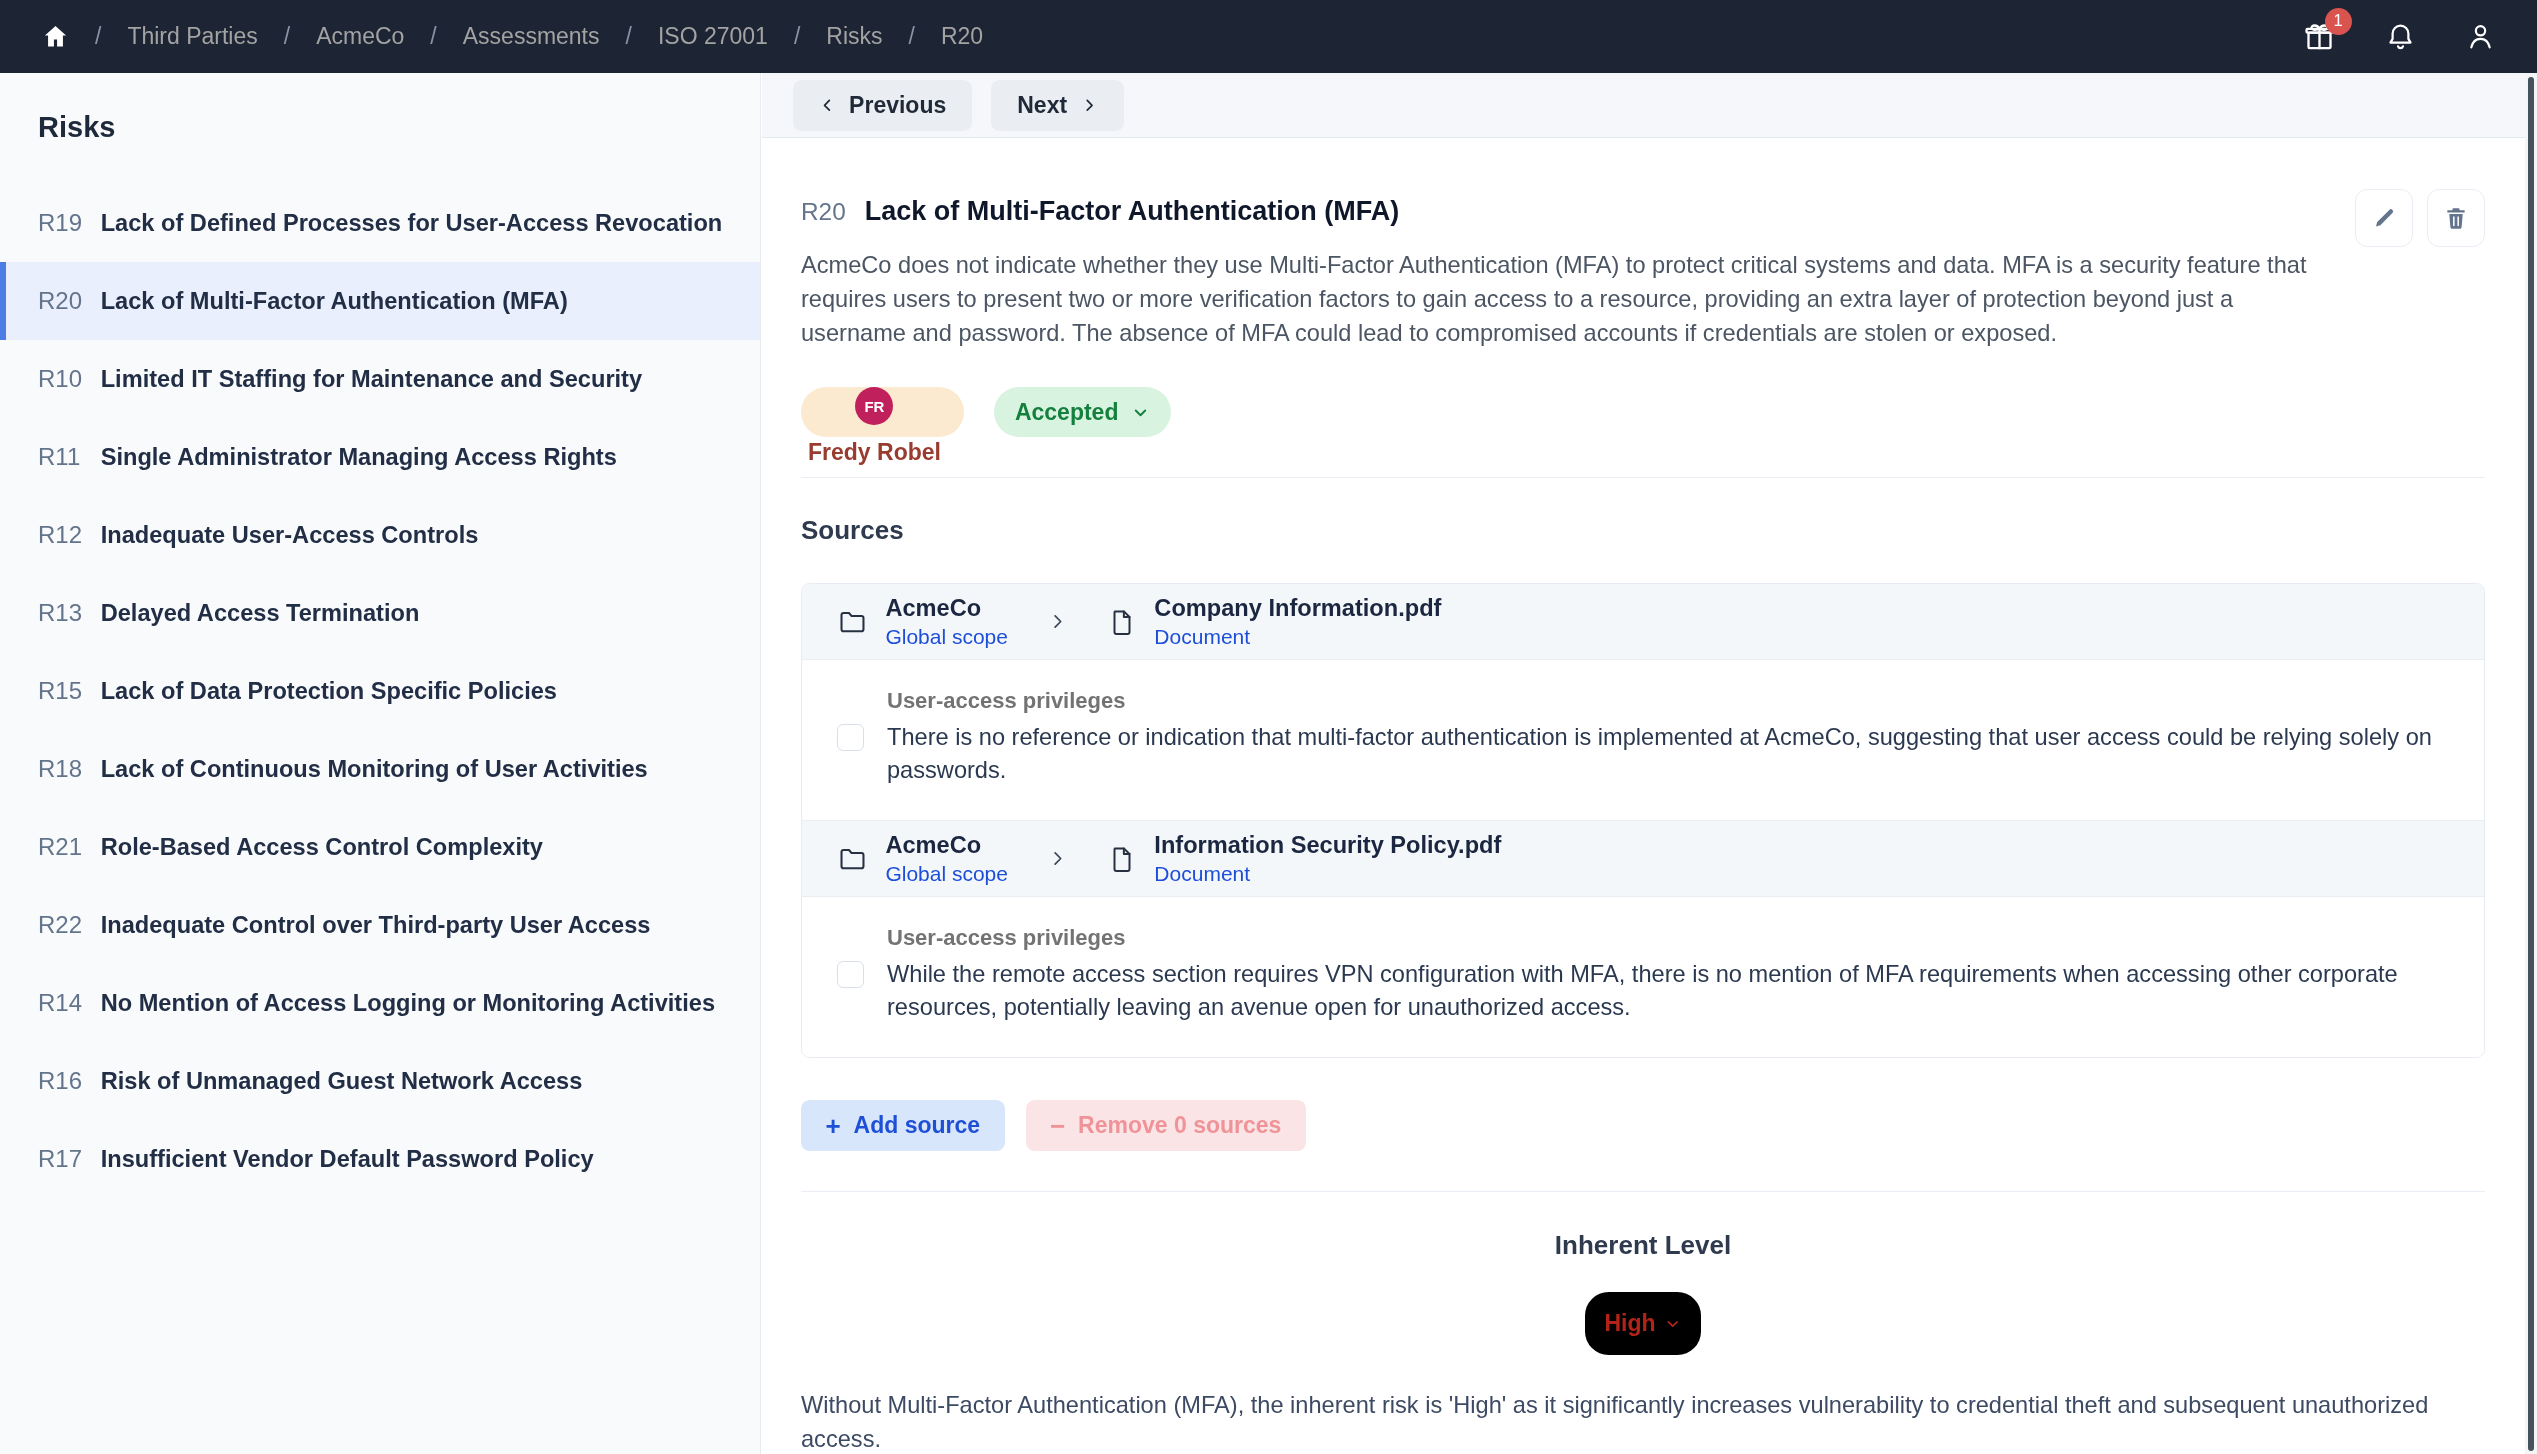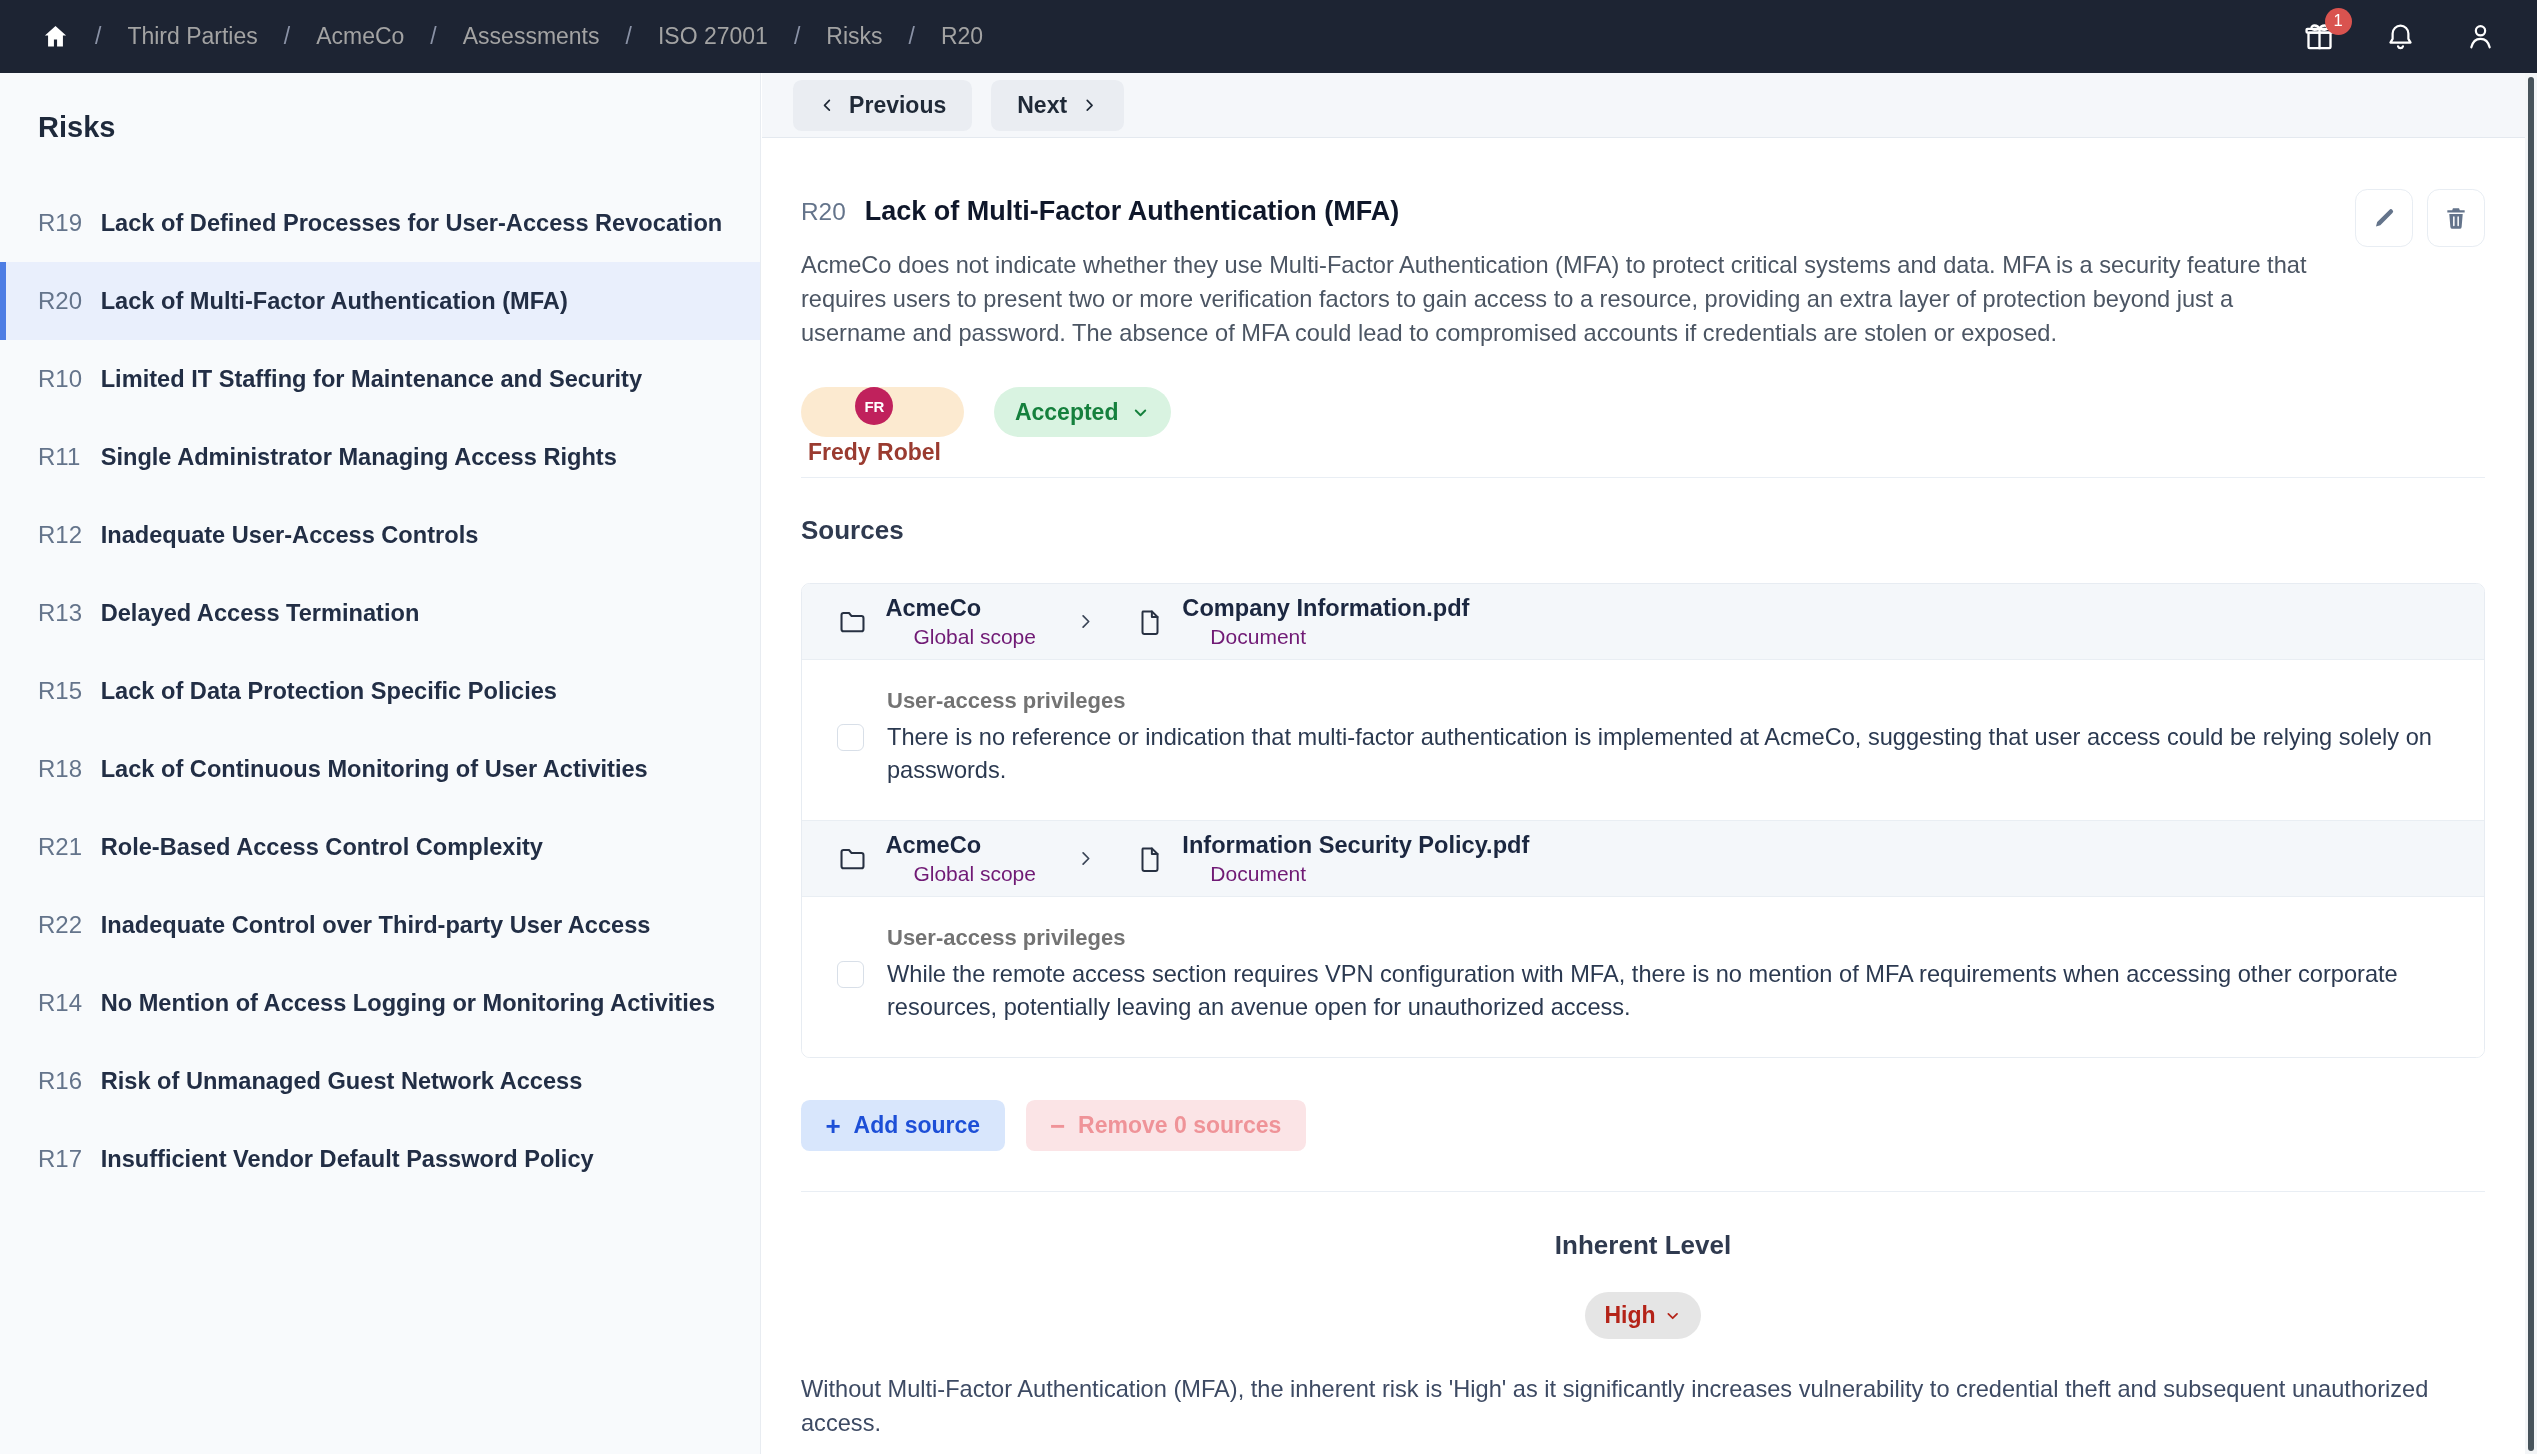--- a/index.html
+++ b/index.html
@@ -61,37 +61,37 @@
   .chip svg{display:block;}
 
   
   .sources-section{padding:37px 0 40px 0;}
   .section-heading{margin:0;font-size:26px;font-weight:700;color:#2f3a4f;}
   .source-card{margin-top:37px;border:0.9px solid #e7ecf2;border-radius:8.7px;overflow:hidden;background:#fff;}
   .source-group + .source-group{border-top:0.9px solid #e9eef3;}
   .source-header{background:#f4f7fa;min-height:75px;display:flex;align-items:center;padding:8.7px 35px;}
   .sh-block{display:flex;align-items:center;gap:17.4px;color:#273142;}
   .sh-name{font-size:23.6px;font-weight:600;color:#1b2740;line-height:27px;}
-  .sh-sub{font-size:21px;color:#701a75;margin-top:2.6px;line-height:23.6px;margin-left:28px;}
+  .sh-sub{font-size:21px;color:#1d4ed8;margin-top:2.6px;line-height:23.6px;}
   .sh-chev{margin:0 40px;color:#3a4556;display:flex;align-items:center;}
   .source-row{display:flex;align-items:center;gap:23px;padding:28px 35px 33px 35px;border-top:0.9px solid #e9eef3;background:#fff;}
   .checkbox{width:27px;height:27px;border:1.7px solid #d8dfe8;border-radius:6.1px;background:#fff;flex:none;cursor:pointer;}
   .finding-title{font-size:22px;font-weight:600;color:#737373;}
   .finding-text{font-size:23.6px;line-height:33px;color:#2b3950;margin-top:7px;max-width:1553px;}
   .source-actions{display:flex;gap:21px;margin-top:42px;}
   .src-btn{height:51px;border:none;border-radius:8.7px;padding:0 24.4px;font-size:23px;font-weight:600;
     display:flex;align-items:center;gap:13px;font-family:inherit;cursor:pointer;}
   .btn-add{background:#d8e6fc;color:#1d4fd7;}
   .btn-remove{background:#fbe4e6;color:#ef9398;}
   .src-btn .g{font-size:26px;line-height:1;}
 
   
   .inherent-section{padding:38px 0 44px 0;}
   .inherent-row{display:flex;align-items:center;gap:31px;flex-direction:column;}
-  .chip-level{background:#e5e5e5;color:#b42318;height:47px;padding:0 19px;border-radius:23.6px;gap:8.7px;font-size:23px;}
+  .chip-level{background:#000000;color:#b42318;height:63px;padding:0 19px;border-radius:23.6px;gap:8.7px;font-size:23px;}
   .inherent-text{margin:33px 0 0 0;max-width:1688px;font-size:23.6px;line-height:34px;color:#3d4a63;}
 
   
   .mitigating-section{padding-top:42px;}
 
   
   .scrollbar{position:absolute;top:73px;right:0;bottom:0;width:12.2px;background:#f3f5f7;}
   .scroll-thumb{position:absolute;top:3.5px;bottom:3.5px;right:2.6px;width:6.1px;background:#47535b;border-radius:3.5px;cursor:pointer;}
 </style>
 </head>

